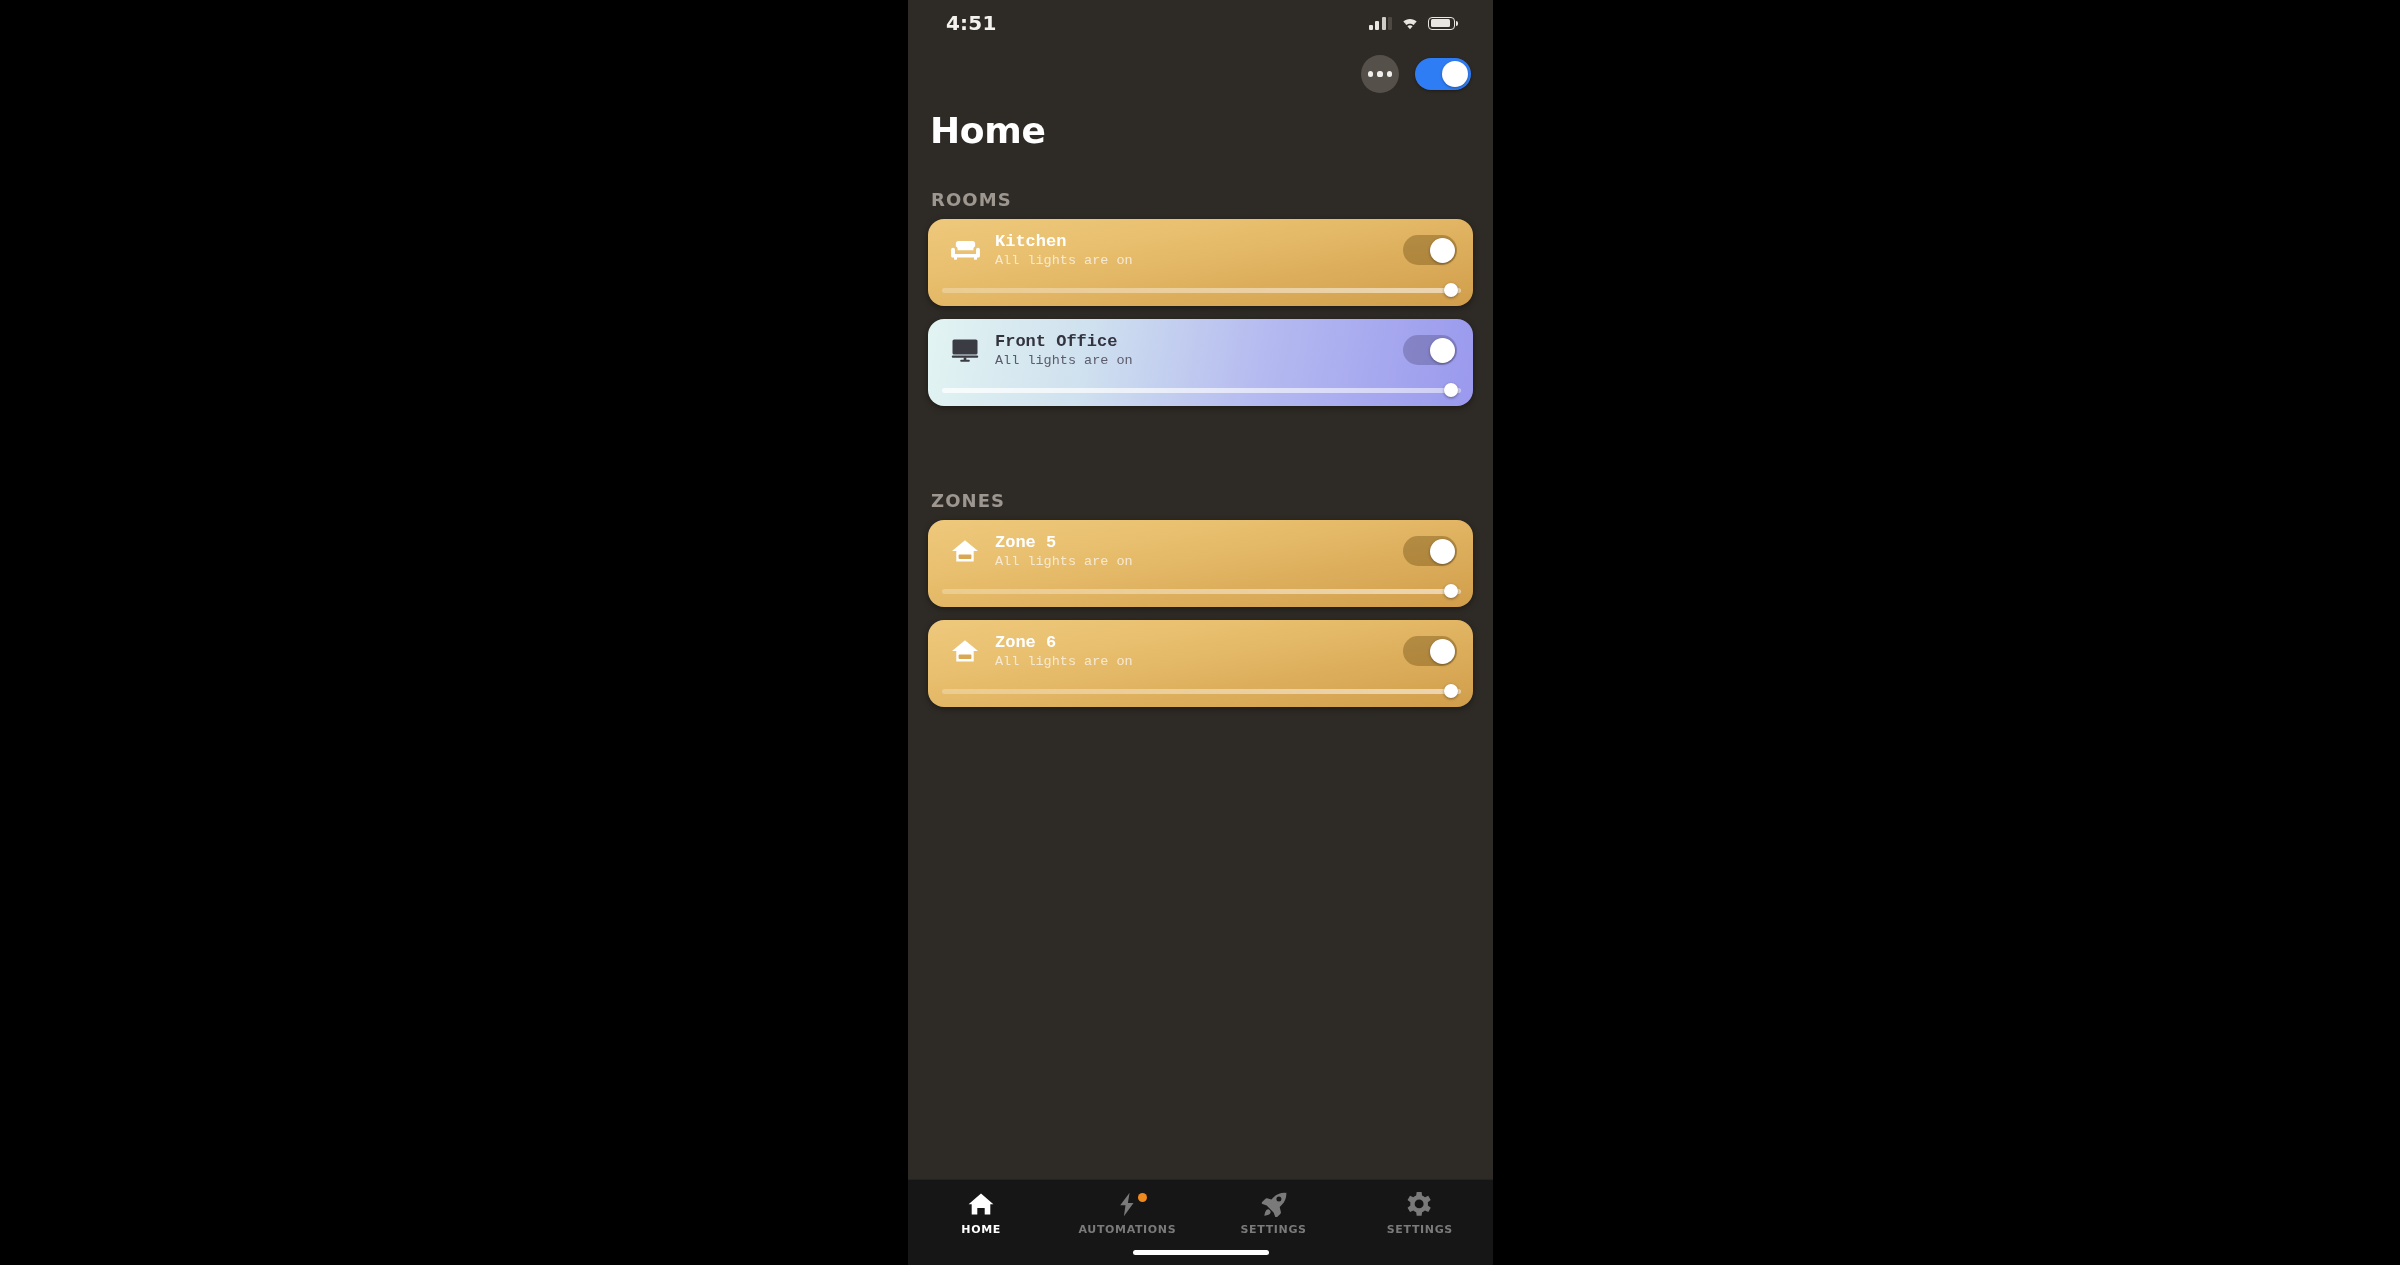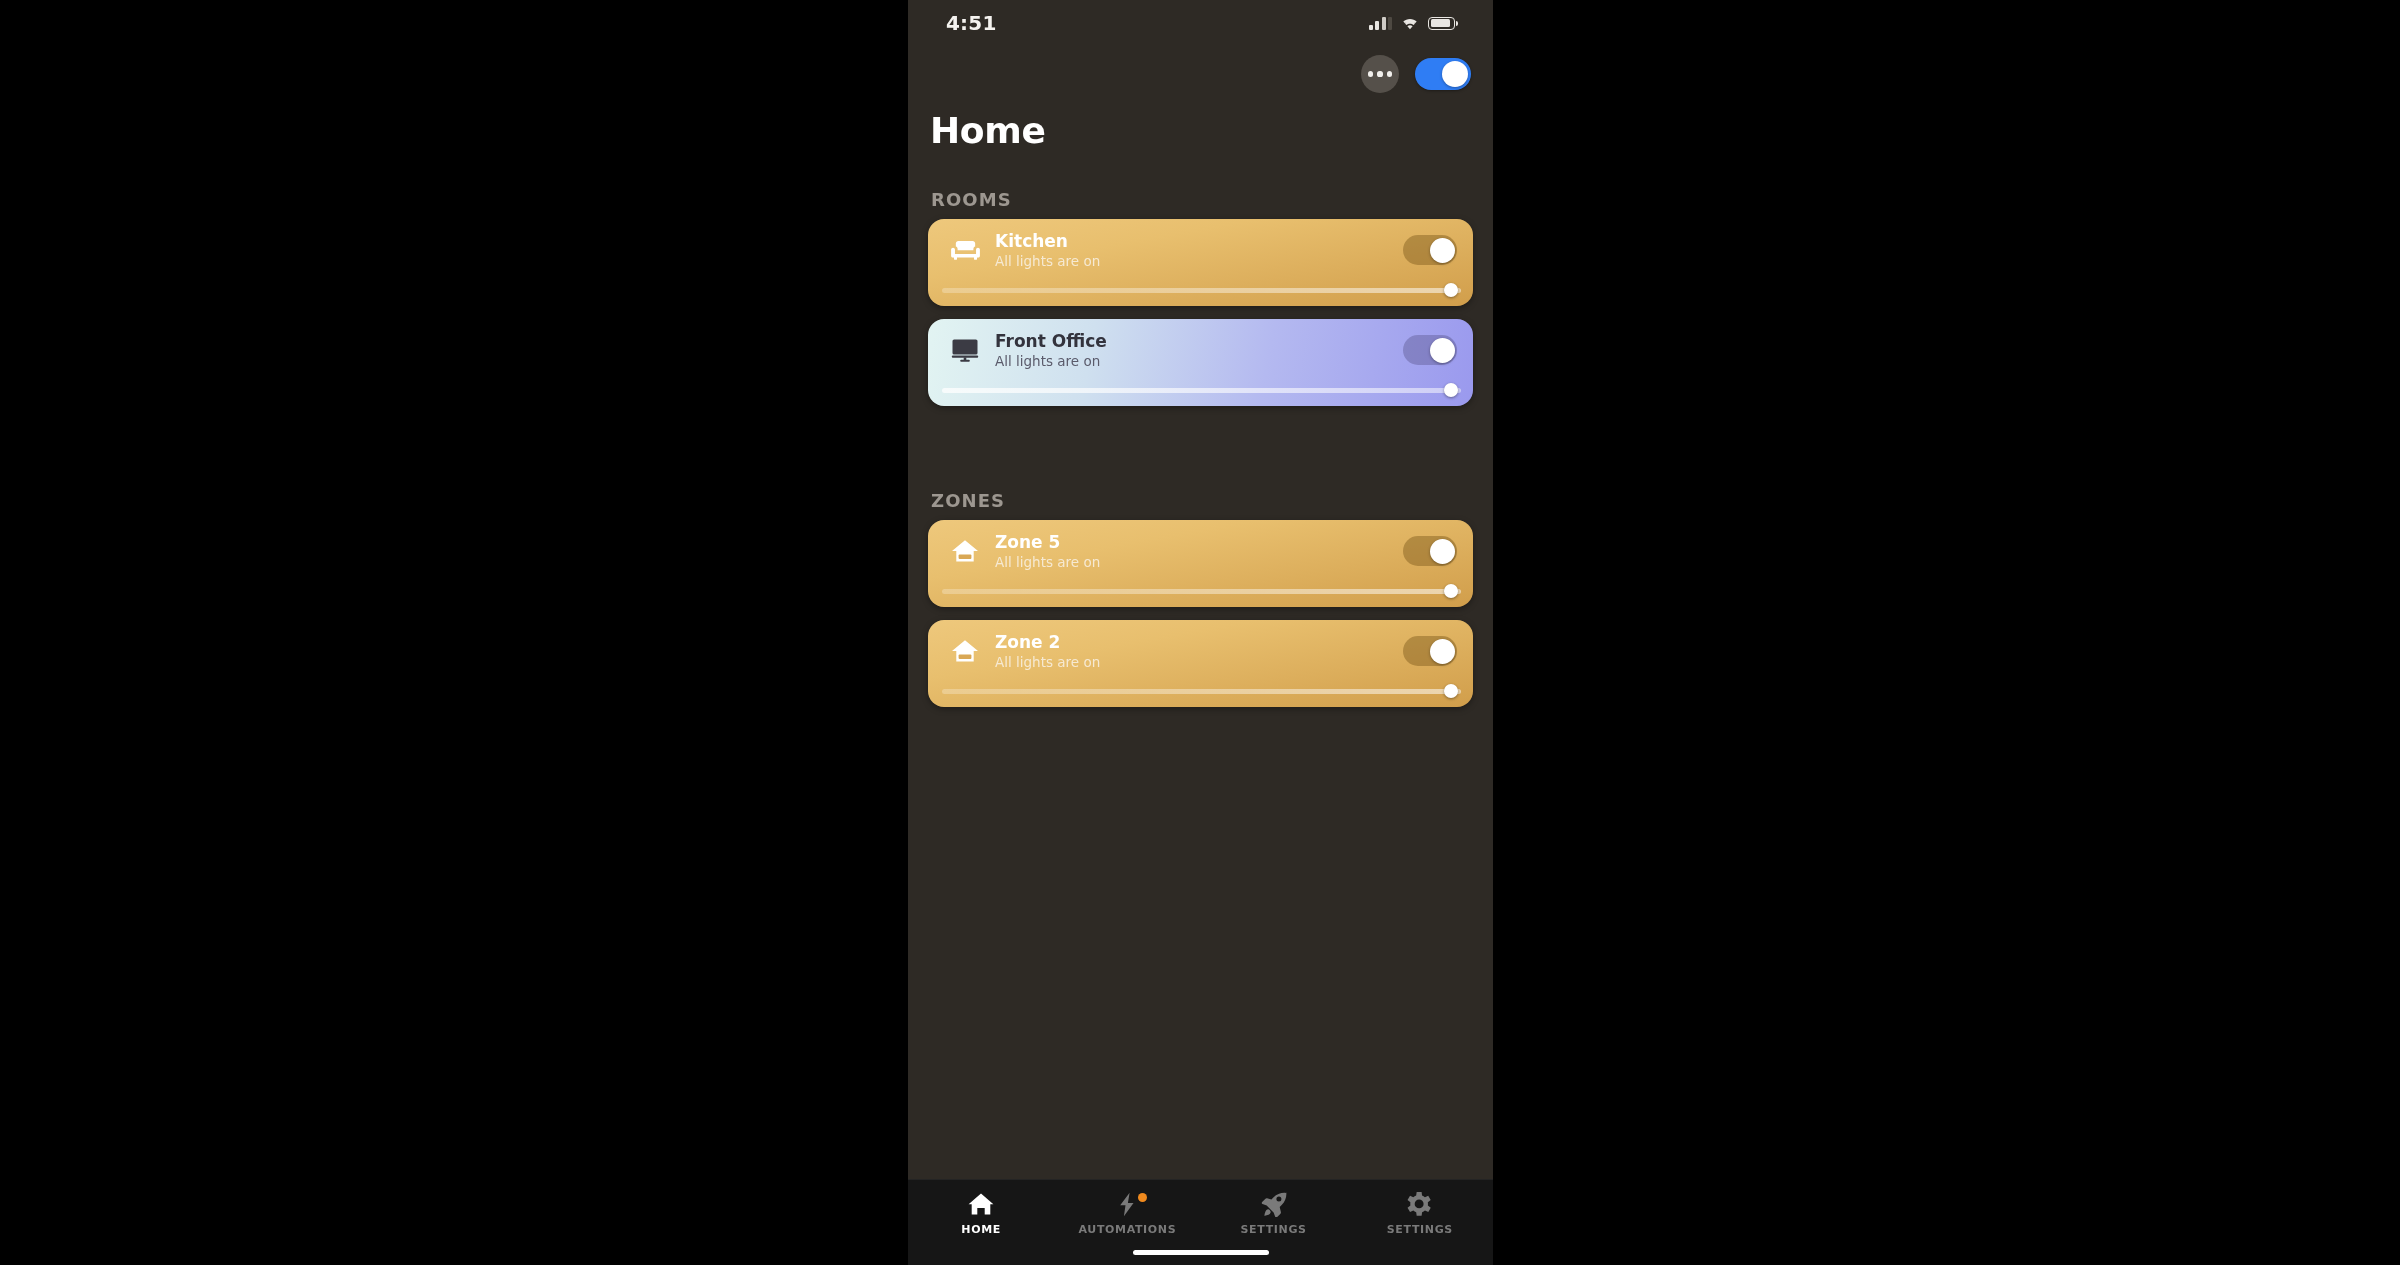--- a/index.html
+++ b/index.html
@@ -135,21 +135,21 @@
   .card-inner {
     display: flex;
     align-items: center;
     height: 62px;
     padding: 0 16px 0 17px;
   }
   .card-icon {
     width: 40px; flex: 0 0 40px;
     display: flex; align-items: center; justify-content: center;
   }
-  .card-texts { flex: 1 1 auto; margin-left: 10px; min-width: 0; }
+  .card-texts { flex: 1 1 auto; margin-left: 10px; min-width: 0; font-family: Liberation Mono, monospace; }
   .card-title {
     font-size: 17px; font-weight: 700;
     line-height: 1.25;
     white-space: nowrap;
   }
   .card-sub {
     font-size: 13.5px; font-weight: 400;
     line-height: 1.35;
     white-space: nowrap;
   }
@@ -357,21 +357,21 @@
 
       <div class="card amber">
         <div class="card-inner">
           <div class="card-icon">
             <svg width="28" height="24" viewBox="0 0 28 24">
               <path class="icon-fill" d="M14 1.2 27 12.1h-4.3v10.4H5.3V12.1H1z"></path>
               <rect x="7.6" y="15.4" width="12.8" height="4.6" rx="1" fill="#d9a855"></rect>
             </svg>
           </div>
           <div class="card-texts">
-            <div class="card-title">Zone 2</div>
+            <div class="card-title">Zone 6</div>
             <div class="card-sub">All lights are on</div>
           </div>
           <div class="card-toggle">
               <i></i>
             </div>
         </div>
         <div class="card-slider">
           <div class="track"></div>
           <div class="thumb" style="left:98%"></div>
         </div>

